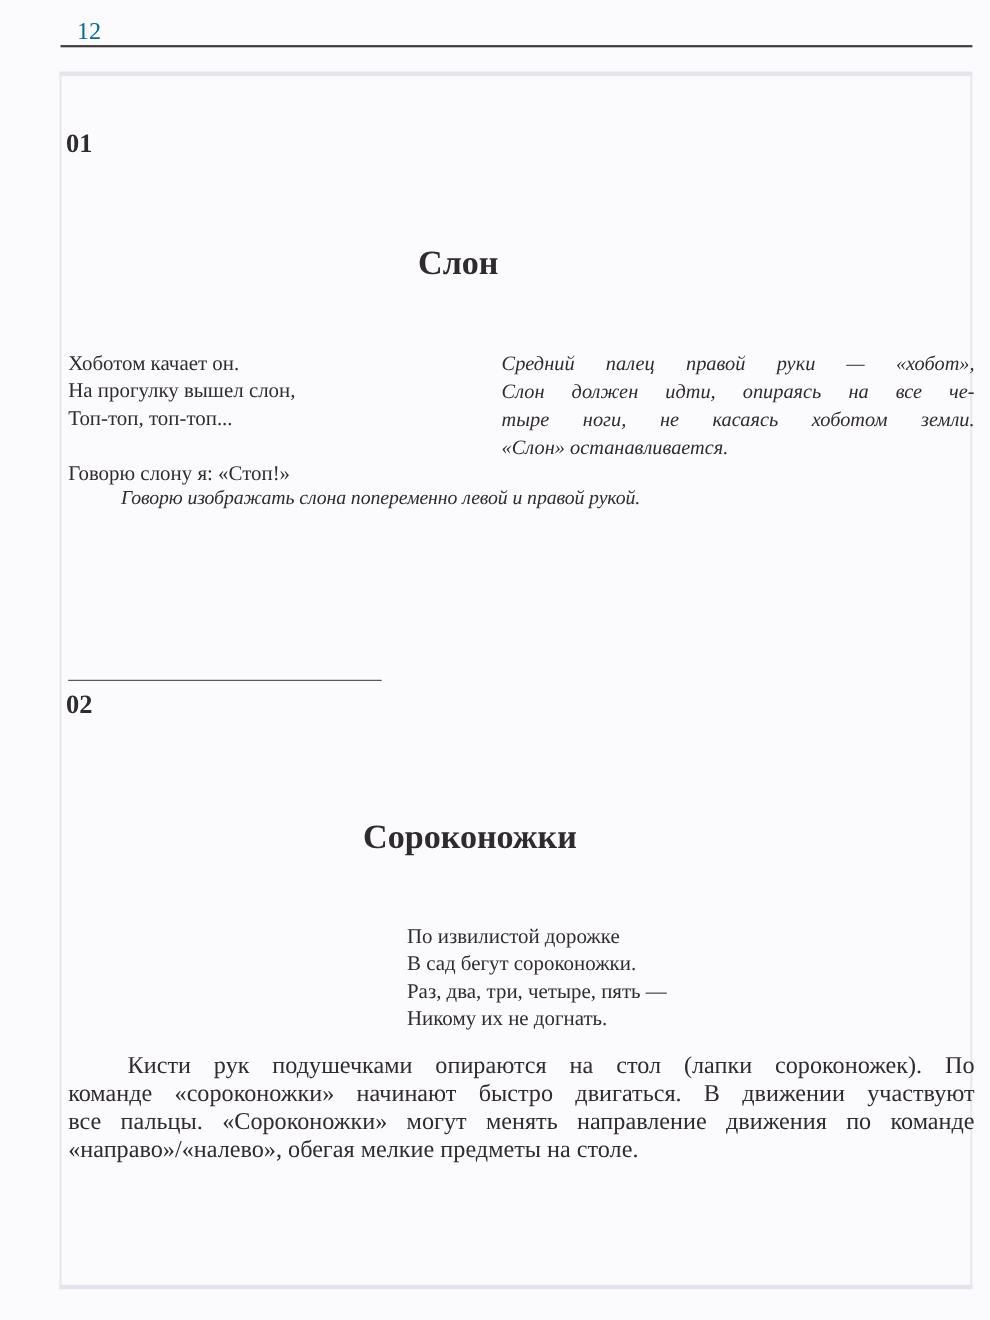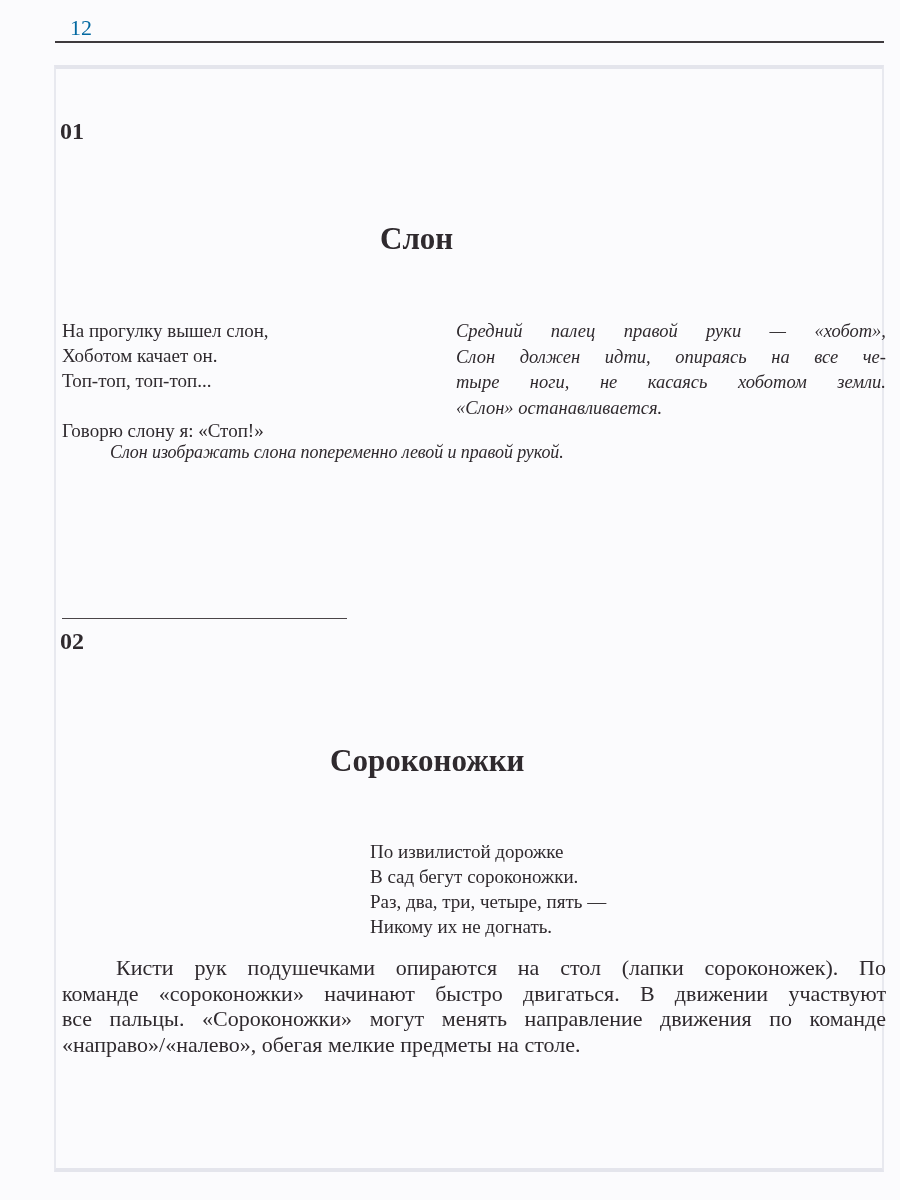--- a/index.html
+++ b/index.html
@@ -119,35 +119,35 @@
 
 <div class="ghost-frame"></div>
 
 <div class="page-number">12</div>
 <div class="header-rule"></div>
 
 <div class="section-number sec1-num">01</div>
 <div class="title title-1">Слон</div>
 
 <div class="poem poem-1">
+  <div>Хоботом качает он.</div>
   <div>На прогулку вышел слон,</div>
-  <div>Хоботом качает он.</div>
   <div>Топ-топ, топ-топ...</div>
   <div class="gap"></div>
   <div>Говорю слону я: «Стоп!»</div>
 </div>
 
 <div class="instr-right">
   <span class="line">Средний палец правой руки — «хобот»,</span>
   <span class="line">Слон должен идти, опираясь на все че-</span>
   <span class="line">тыре ноги, не касаясь хоботом земли.</span>
   <span class="line last">«Слон» останавливается.</span>
 </div>
 
-<div class="note-1">Слон изображать слона попеременно левой и правой рукой.</div>
+<div class="note-1">Говорю изображать слона попеременно левой и правой рукой.</div>
 
 <div class="section-rule"></div>
 
 <div class="section-number sec2-num">02</div>
 <div class="title title-2">Сороконожки</div>
 
 <div class="poem poem-2">
   <div>По извилистой дорожке</div>
   <div>В сад бегут сороконожки.</div>
   <div>Раз, два, три, четыре, пять —</div>

